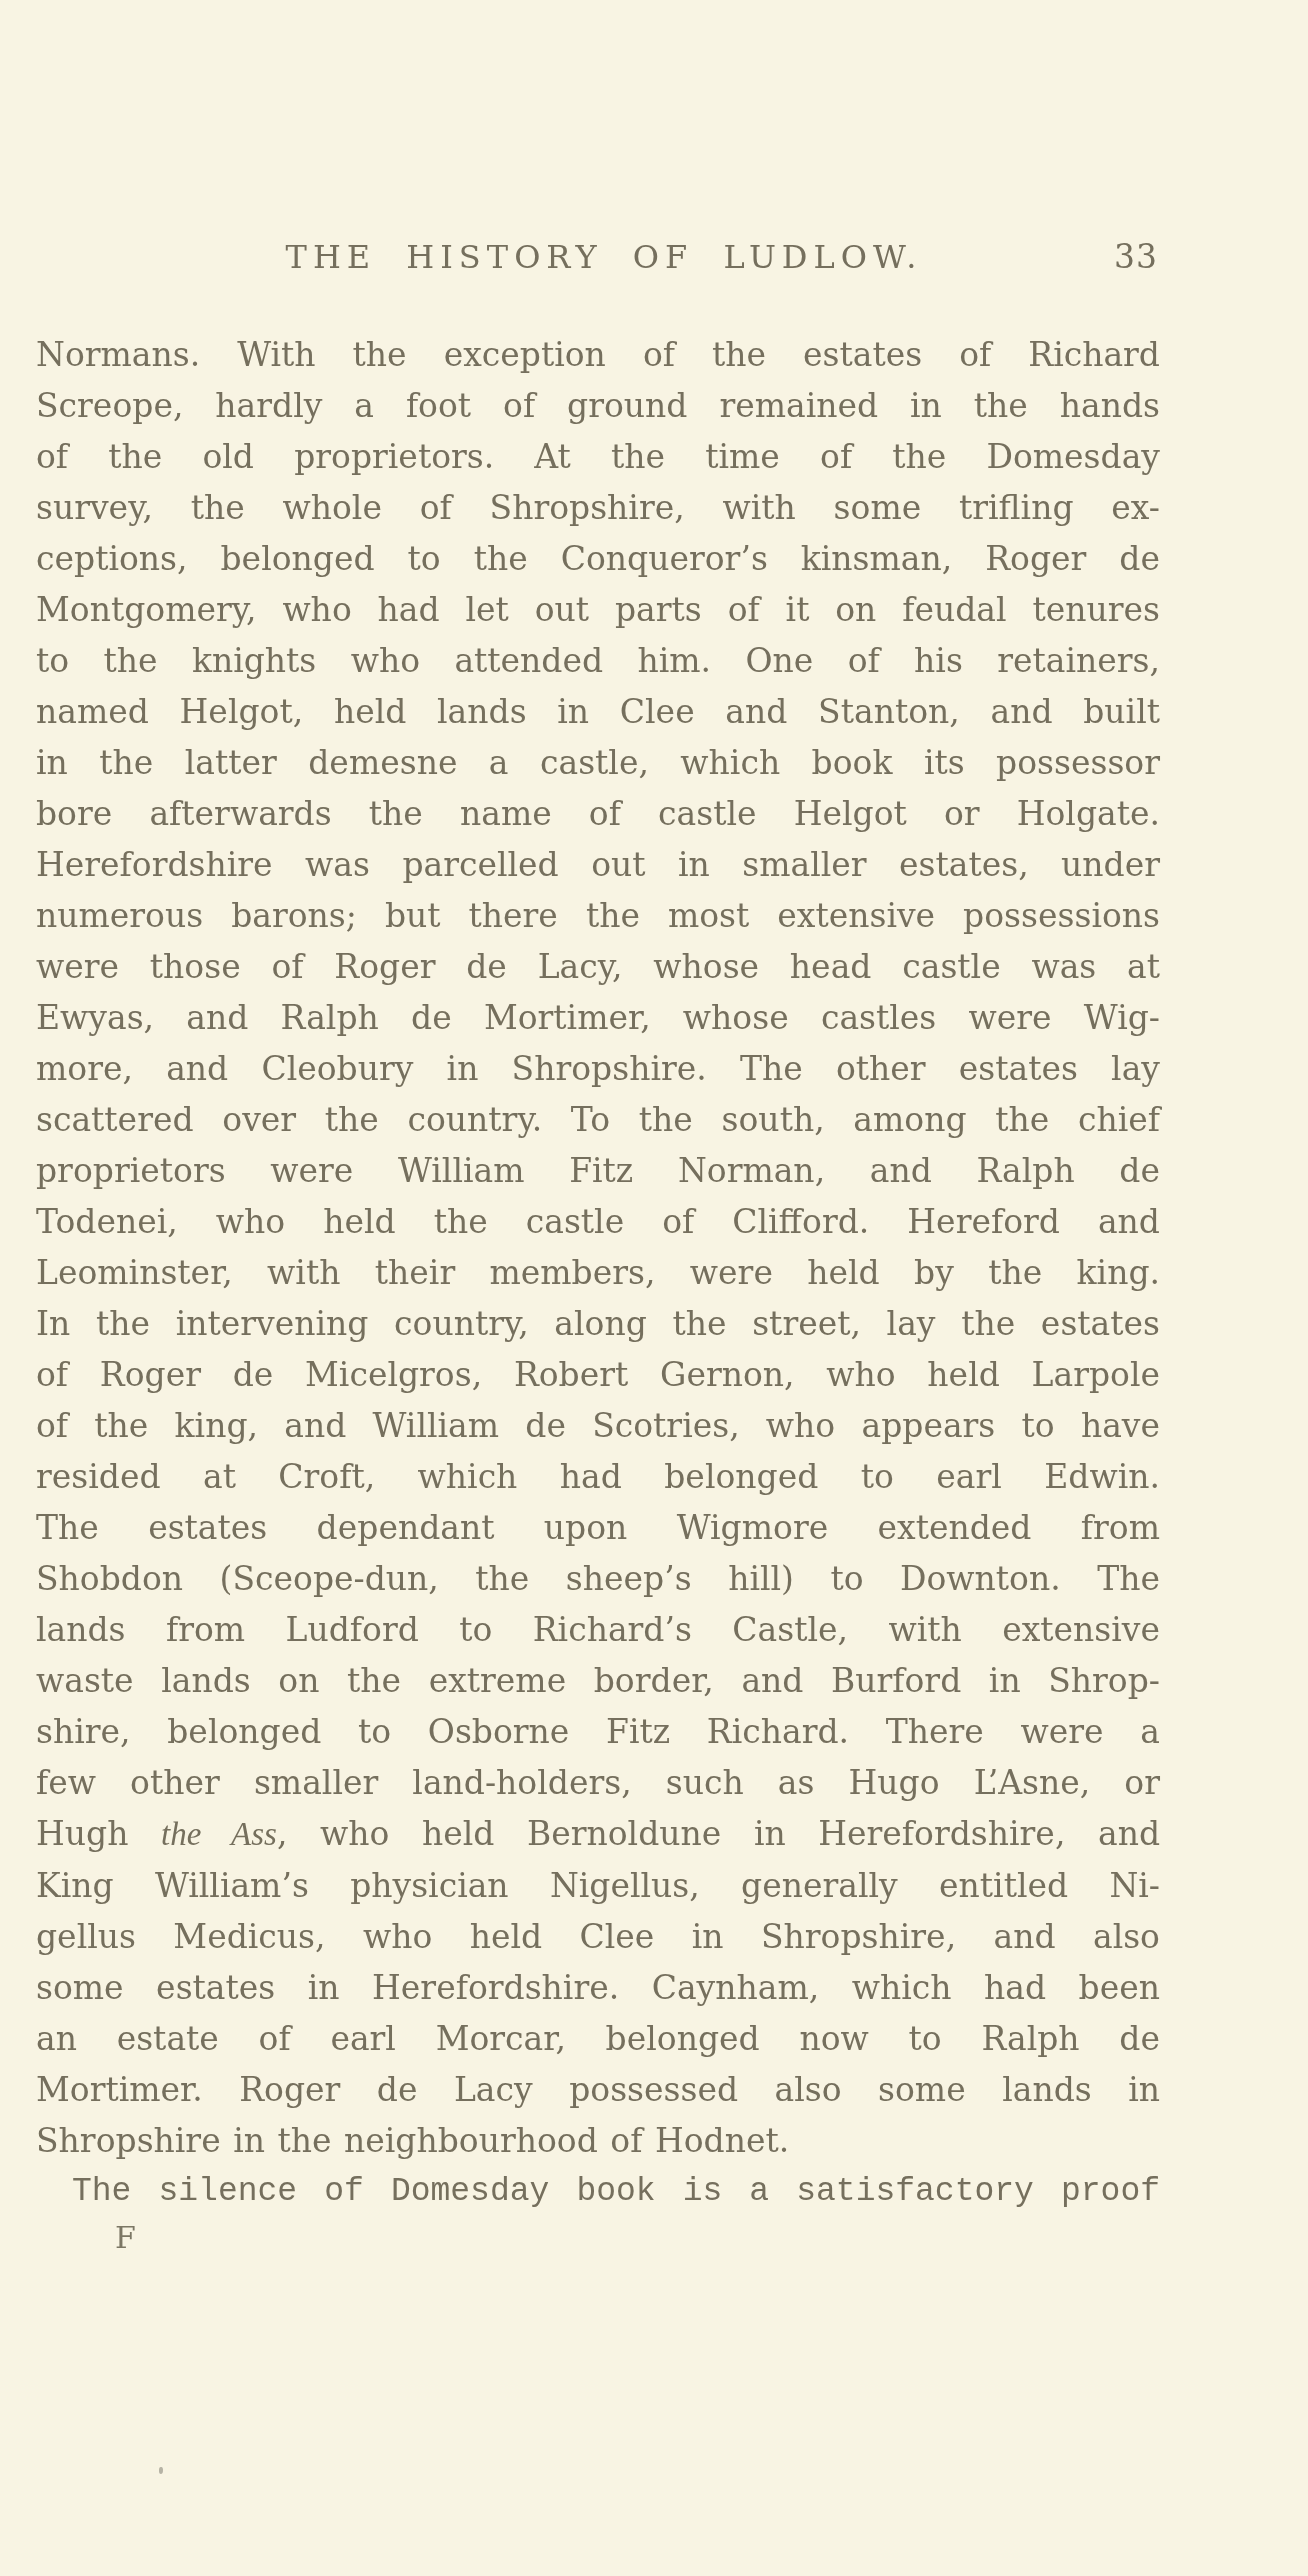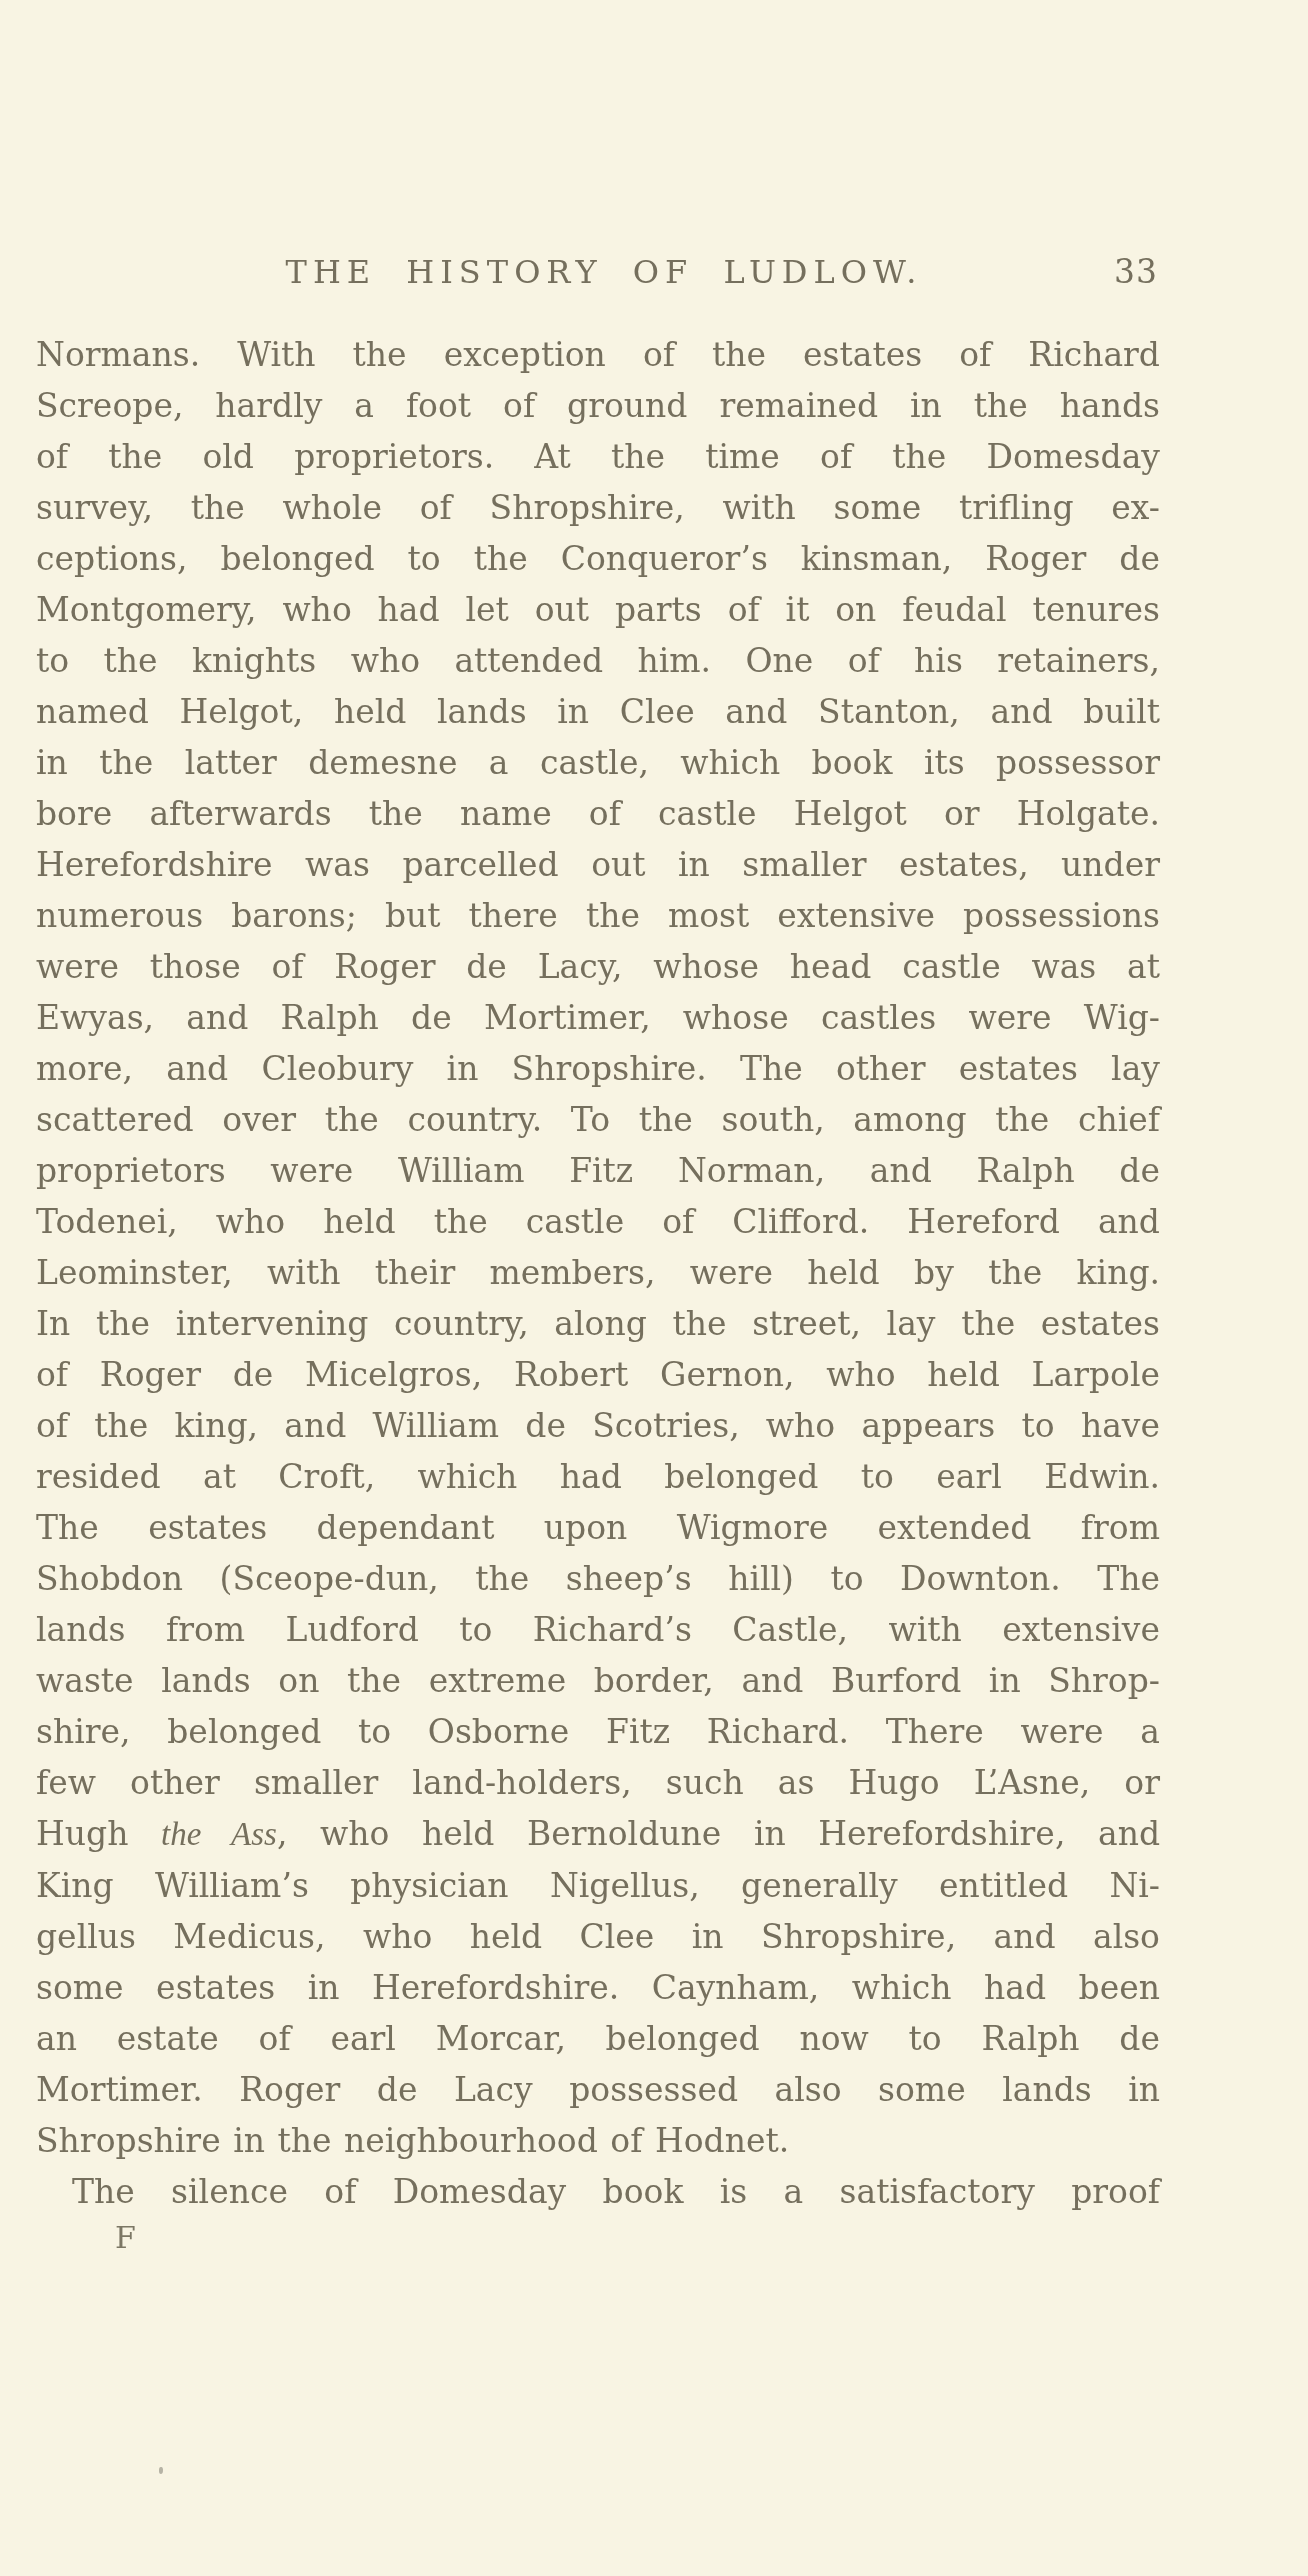--- a/index.html
+++ b/index.html
@@ -10,21 +10,21 @@
     position: relative;
     width: 1308px;
     height: 2576px;
     background: #f8f4e3;
     font-family: "DejaVu Serif", "Liberation Serif", serif;
     color: #756f5d;
     overflow: hidden;
   }
   .running-header {
     position: absolute;
-    top: 250px;
+    top: 235px;
     left: 42px;
     width: 1124px;
     height: 44px;
   }
   .running-title {
     display: block;
     text-align: center;
     font-size: 32px;
     letter-spacing: 6px;
     word-spacing: 14px;
@@ -52,20 +52,21 @@
     text-align-last: justify;
     word-spacing: 2px;
     white-space: normal;
   }
   .line.no-justify {
     text-align: center;
     text-align-last: left;
   }
   .line.indent {
     padding-left: 36px;
+    font-family: Liberation Mono, monospace;
   }
   .line em {
     font-style: italic;
     font-family: Liberation Serif, serif;
   }
   .signature-mark {
     position: absolute;
     left: 115px;
     top: 2220px;
     font-size: 30px;

